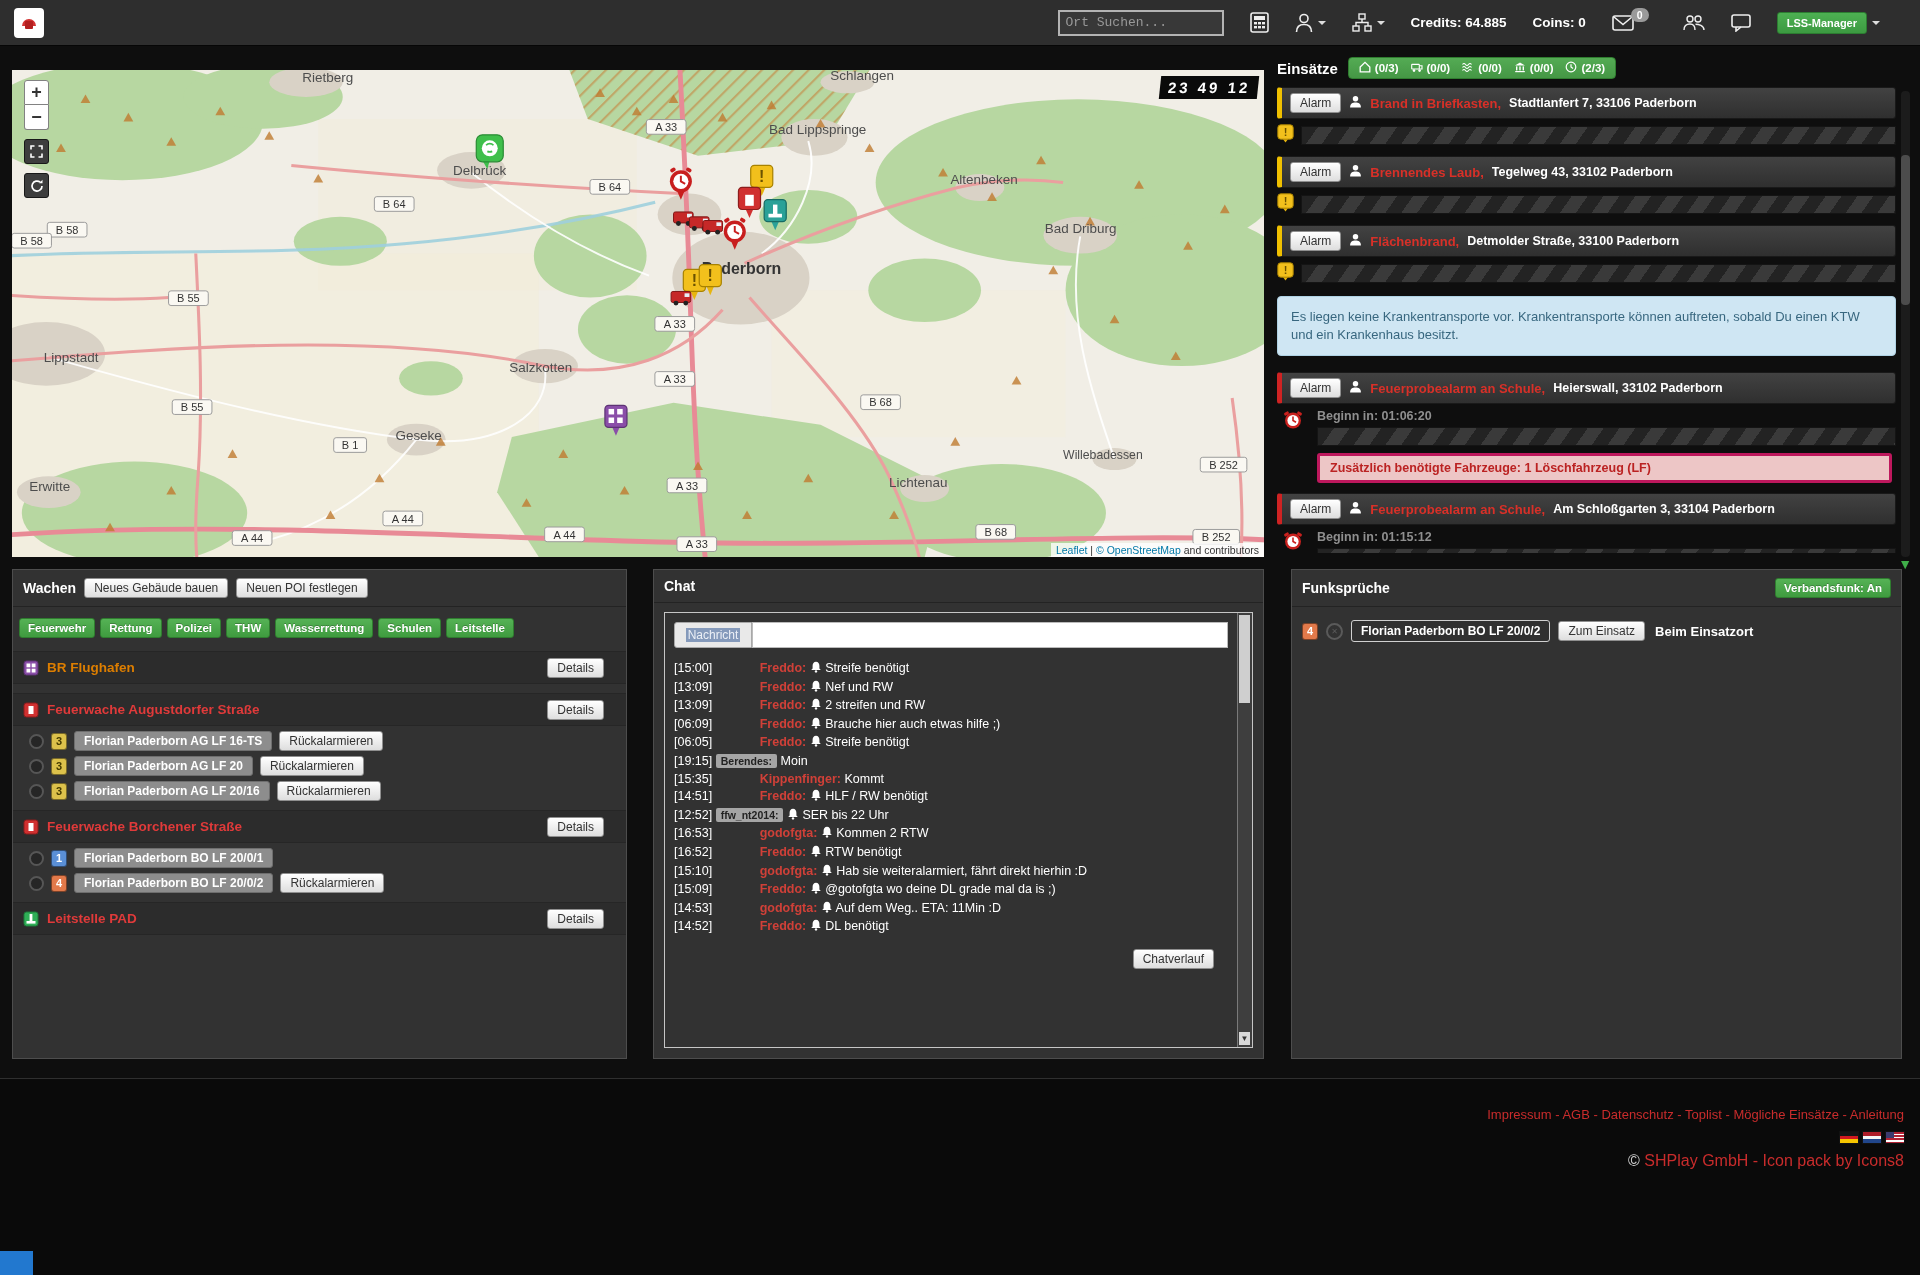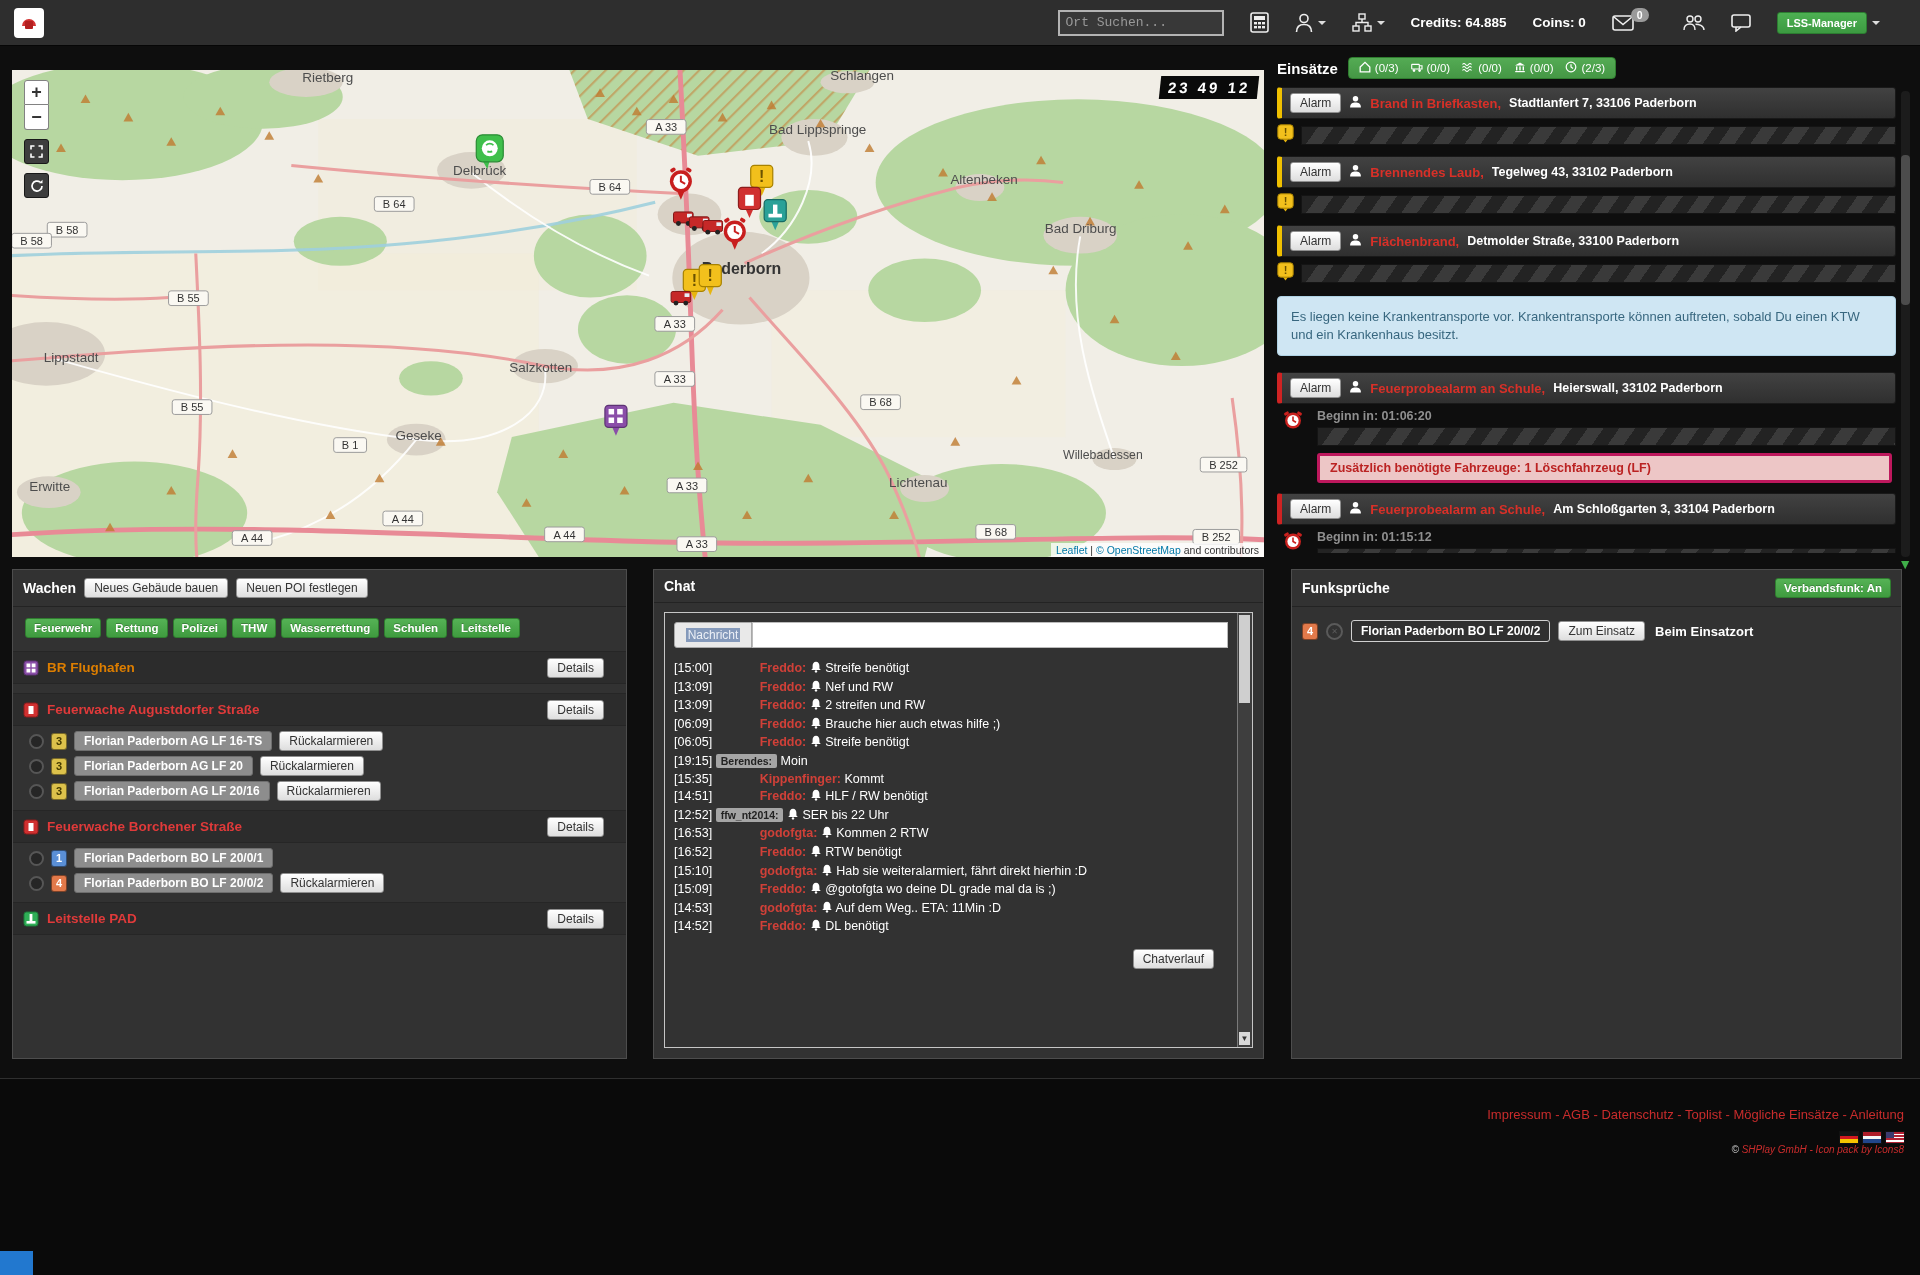--- a/index.html
+++ b/index.html
@@ -44,21 +44,21 @@
         color:#333;font-size:12px;padding:2px 9px;font-family:"Liberation Sans",sans-serif;
         box-shadow:inset 0 1px 0 #fff;}
   .btn-green{background:linear-gradient(#55b255,#3f9b3f);border:1px solid #2f7d2f;border-radius:3px;
         color:#fff;font-weight:bold;font-size:11.5px;padding:3px 8px;
         font-family:"Liberation Sans",sans-serif;text-shadow:0 -1px 0 rgba(0,0,0,.25);}
   
   .panel-missions{position:absolute;left:1277px;top:57px;width:633px;height:500px;}
   .m-header{display:flex;align-items:center;gap:10px;margin-bottom:8px;}
   .m-title{font-size:15px;font-weight:bold;}
   .counter-pill{display:flex;align-items:flex-start;gap:12px;background:linear-gradient(#54ab54,#459745);
-        border:1px solid #2f7d2f;border-radius:4px;padding:3px 10px;font-size:11.5px;font-weight:normal;}
+        border:1px solid #2f7d2f;border-radius:4px;padding:3px 10px;font-size:11.5px;font-weight:bold;}
   .counter{display:flex;align-items:center;gap:4px;}
   .m-list{position:relative;height:466px;overflow:hidden;padding-right:14px;}
   .m-entry{margin-bottom:10px;}
   .m-titlerow{display:flex;align-items:center;gap:8px;background:linear-gradient(#424242,#2f2f2f);
         border:1px solid #191919;border-left:5px solid var(--accent);border-radius:3px;height:30px;
         padding:0 8px;}
   .m-mission-title{color:#d83028;font-weight:bold;font-size:13px;white-space:nowrap;}
   .m-address{color:#fff;font-weight:bold;font-size:12.5px;white-space:nowrap;overflow:hidden;}
   .m-barrow{display:flex;align-items:center;gap:7px;margin-top:5px;}
   .stripe-bar{flex:1;height:17px;border:1px solid #141414;
@@ -74,21 +74,21 @@
         padding:11px 13px;margin:12px 0 16px;line-height:18px;}
   .scroll-track{position:absolute;right:0;top:0;bottom:0;width:9px;background:#1c1c1c;border-radius:4px;}
   .scroll-thumb{position:absolute;right:0;top:64px;height:150px;width:9px;background:#4c4c4c;border-radius:4px;}
   .scroll-hint{position:absolute;right:-2px;bottom:-15px;color:#3fae49;font-size:14px;font-weight:bold;}
   
   .panel{position:absolute;background:#323232;border:1px solid #4d4d4d;box-sizing:border-box;}
   .p-header{display:flex;align-items:center;gap:8px;padding:8px 10px;border-bottom:1px solid #232323;}
   .p-title{font-weight:bold;font-size:14px;}
   
   .panel-stations{left:12px;top:569px;width:615px;height:490px;}
-  .filters{display:flex;gap:5px;padding:11px 12px 4px;}
+  .filters{display:flex;gap:5px;padding:11px 6px 4px;}
   .group-row{display:flex;align-items:center;gap:8px;background:#2c2c2c;border-top:1px solid #262626;
         border-bottom:1px solid #262626;height:31px;padding:0 10px;margin-top:9px;}
   .group-name{font-weight:bold;font-size:13.5px;white-space:nowrap;}
   .details-btn{margin-left:auto;margin-right:12px;}
   .veh-row{display:flex;align-items:center;gap:7px;margin:5px 0 5px 16px;}
   .ring{width:11px;height:11px;border:2px solid #565656;border-radius:50%;background:#262626;}
   .vbadge{min-width:16px;height:17px;border-radius:3px;display:flex;align-items:center;
         justify-content:center;font-weight:bold;font-size:11px;border:1px solid rgba(0,0,0,.45);
         padding:0 2px;box-sizing:border-box;}
   .vpill{background:#8d8d8d;border:1px solid #6e6e6e;border-radius:3px;color:#fff;font-weight:bold;
@@ -126,21 +126,21 @@
   .f-inner{position:absolute;right:16px;top:28px;text-align:right;}
   .f-links{font-size:13px;color:#c92c2c;}
   .f-links .flink{color:#c92c2c;}
   .f-flags{margin-top:7px;}
   .flag{display:inline-block;width:18px;height:11px;margin-left:5px;vertical-align:middle;
         outline:1px solid #111;}
   .flag-germany{background:linear-gradient(180deg,#141414 33%,#cf1820 33%,#cf1820 66%,#f6c500 66%);}
   .flag-netherlands{background:linear-gradient(180deg,#ae1c28 33%,#f5f5f5 33%,#f5f5f5 66%,#21468b 66%);}
   .flag-usa{background:repeating-linear-gradient(180deg,#b22234 0 1.6px,#fff 1.6px 3.2px);position:relative;}
   .flag-usa::after{content:"";position:absolute;left:0;top:0;width:8px;height:6px;background:#3c3b6e;}
-  .f-credit{font-size:10px;color:#c92c2c;font-style:italic;}
+  .f-credit{margin-top:8px;font-size:16px;color:#c92c2c;}
   .f-credit .pfx{color:#cfcfcf;}
   .blue-corner{position:absolute;left:0;bottom:0;width:33px;height:24px;background:#2278cf;}
 </style>
 </head>
 <body>
 
 <div class="page">
 
   <header class="navbar">
     <div class="logo">

